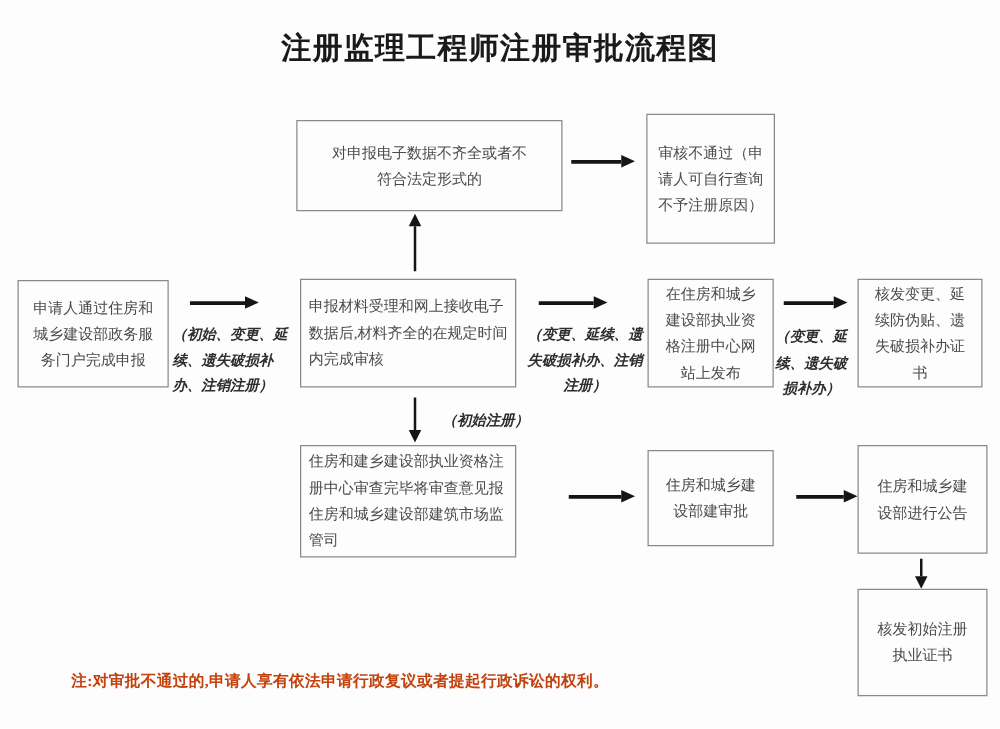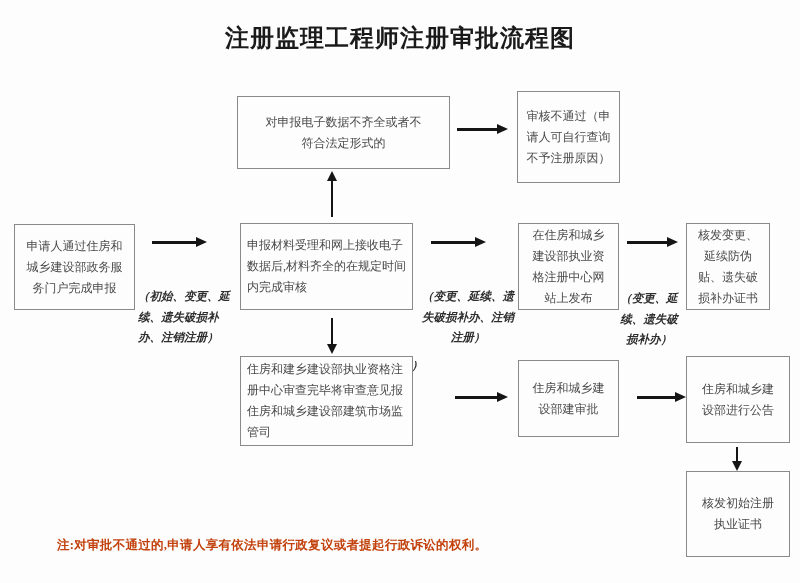--- a/index.html
+++ b/index.html
@@ -45,21 +45,21 @@
   
   .varrow-up{position:absolute;width:0;border-left:2.5px solid #151515;}
   .varrow-up::before{
     content:"";position:absolute;left:-6px;top:-10px;width:0;height:0;
     border-bottom:10px solid #151515;
     border-left:5px solid transparent;border-right:5px solid transparent;
   }
   .elabel{
     position:absolute;
     font-size:11.5px;font-weight:bold;font-style:italic;
-    color:#2e2e2e;line-height:1.8;text-align:left;margin-top:28px;
+    color:#2e2e2e;line-height:1.8;text-align:left;
   }
   .nowrap{white-space:nowrap;}
   .note{
     position:absolute;left:57px;top:537px;
     font-size:12.5px;font-weight:bold;color:#c2410c;
     letter-spacing:0.3px;
   }
 </style>
 </head>
 <body>
@@ -67,21 +67,21 @@
 <div class="canvas">
 
   <h1 class="title">注册监理工程师注册审批流程图</h1>
 
   <div class="box t-center" style="left:237px;top:96px;width:213px;height:73px;padding:12px 22px;">
     <span class="txt">对申报电子数据不齐全或者不符合法定形式的</span>
   </div>
 
   <div class="harrow" style="left:457px;top:128px;width:40px;"></div>
 
-  <div class="box t-center" style="left:517px;top:91px;width:103px;height:92px;padding:0 6px;">
+  <div class="box t-center" style="left:517px;top:91px;width:103px;height:104px;padding:0 6px;">
     <span class="txt">审核不通过（申请人可自行查询不予注册原因）</span>
   </div>
 
   <div class="box t-center" style="left:14px;top:224px;width:121px;height:86px;padding:0 6px;">
     <span class="txt">申请人通过住房和城乡建设部政务服务门户完成申报</span>
   </div>
 
   <div class="harrow" style="left:152px;top:241px;width:44px;"></div>
   <div class="elabel" style="left:138px;top:258px;width:100px;">（初始、变更、延续、遗失破损补办、注销注册）</div>
 
@@ -94,21 +94,21 @@
   <div class="harrow" style="left:431px;top:241px;width:44px;"></div>
   <div class="elabel" style="left:420px;top:258px;width:96px;text-align:center;">（变更、延续、遗失破损补办、注销注册）</div>
 
   <div class="box t-center" style="left:518px;top:223px;width:101px;height:87px;padding:0 8px;">
     <span class="txt">在住房和城乡建设部执业资格注册中心网站上发布</span>
   </div>
 
   <div class="harrow" style="left:627px;top:241px;width:40px;"></div>
   <div class="elabel" style="left:616px;top:260px;width:66px;text-align:center;">（变更、延续、遗失破损补办）</div>
 
-  <div class="box t-center" style="left:686px;top:223px;width:84px;height:87px;padding:0 8px;">
+  <div class="box t-center" style="left:686px;top:223px;width:100px;height:87px;padding:0 8px;">
     <span class="txt">核发变更、延续防伪贴、遗失破损补办证书</span>
   </div>
 
   <div class="varrow-down" style="left:331px;top:318px;height:26px;"></div>
   <div class="elabel nowrap" style="left:354px;top:327px;">（初始注册）</div>
 
   <div class="box t-left" style="left:240px;top:356px;width:173px;height:90px;padding:0 6px;">
     <span class="txt">住房和建乡建设部执业资格注册中心审查完毕将审查意见报住房和城乡建设部建筑市场监管司</span>
   </div>
 

